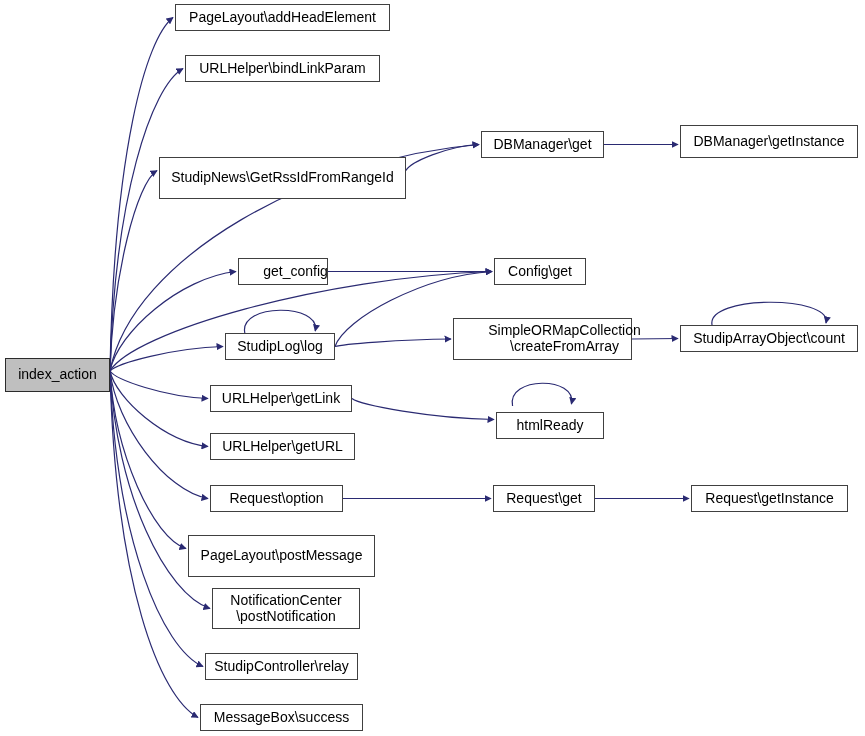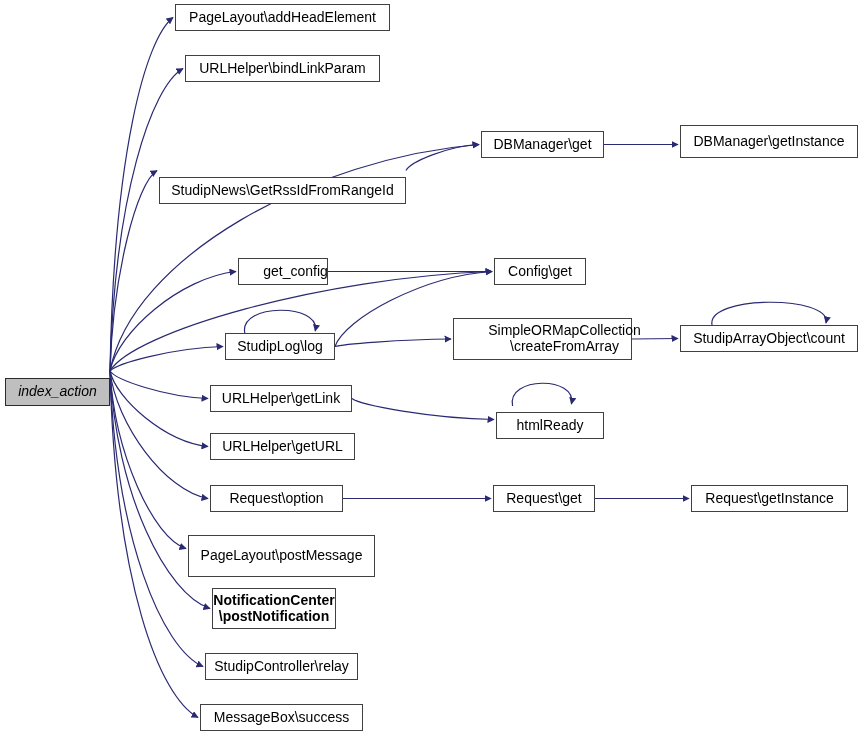--- a/index.html
+++ b/index.html
@@ -75,37 +75,37 @@
         <path d="M 110 371 C 116 424.02840909090907, 165 490.85, 208 498.5" fill="none" stroke="#2a2a72" stroke-width="1.2" marker-end="url(#arrow)"></path>
         <path d="M 343 498.5 L 491 498.5" fill="none" stroke="#2a2a72" stroke-width="1.2" marker-end="url(#arrow)"></path>
         <path d="M 595 498.5 L 689 498.5" fill="none" stroke="#2a2a72" stroke-width="1.2" marker-end="url(#arrow)"></path>
         <path d="M 110 371 C 114.68 452.89204545454544, 152.9 537.85, 186 548.5" fill="none" stroke="#2a2a72" stroke-width="1.2" marker-end="url(#arrow)"></path>
         <path d="M 110 371 C 116.12 493.52840909090907, 166.1 594.25, 210 608.5" fill="none" stroke="#2a2a72" stroke-width="1.2" marker-end="url(#arrow)"></path>
         <path d="M 110 371 C 115.7 539.0320454545455, 162.25 648.77, 203 666.5" fill="none" stroke="#2a2a72" stroke-width="1.2" marker-end="url(#arrow)"></path>
         <path d="M 110 371 C 115.4 584.0975, 159.5 696.71, 198 717.5" fill="none" stroke="#2a2a72" stroke-width="1.2" marker-end="url(#arrow)"></path>
       </g>
   </svg>
   <div id="node-layer">
-      <div class="node root" style="left: 5px; top: 378px; width: 105px; height: 28px; font-style: italic;">index_action</div>
+      <div class="node root" style="left: 5px; top: 358px; width: 105px; height: 34px;">index_action</div>
       <div class="node" style="left: 175px; top: 4px; width: 215px; height: 27px;">PageLayout\addHeadElement</div>
       <div class="node" style="left: 185px; top: 55px; width: 195px; height: 27px;">URLHelper\bindLinkParam</div>
       <div class="node" style="left: 481px; top: 131px; width: 123px; height: 27px;">DBManager\get</div>
       <div class="node" style="left: 680px; top: 125px; width: 178px; height: 33px;">DBManager\getInstance</div>
-      <div class="node" style="left: 159px; top: 157px; width: 247px; height: 27px; margin-top: 20px;">StudipNews\GetRssIdFromRangeId</div>
+      <div class="node" style="left: 159px; top: 157px; width: 247px; height: 42px;">StudipNews\GetRssIdFromRangeId</div>
       <div class="node" style="left: 238px; top: 258px; width: 90px; height: 27px; padding-left: 25px;">get_config</div>
       <div class="node" style="left: 494px; top: 258px; width: 92px; height: 27px;">Config\get</div>
       <div class="node" style="left: 225px; top: 333px; width: 110px; height: 27px;">StudipLog\log</div>
       <div class="node" style="left: 453px; top: 318px; width: 179px; height: 42px; padding-left: 44px;">SimpleORMapCollection
 \createFromArray</div>
       <div class="node" style="left: 680px; top: 325px; width: 178px; height: 27px;">StudipArrayObject\count</div>
       <div class="node" style="left: 210px; top: 385px; width: 142px; height: 27px;">URLHelper\getLink</div>
       <div class="node" style="left: 496px; top: 412px; width: 108px; height: 27px;">htmlReady</div>
       <div class="node" style="left: 210px; top: 433px; width: 145px; height: 27px;">URLHelper\getURL</div>
       <div class="node" style="left: 210px; top: 485px; width: 133px; height: 27px;">Request\option</div>
       <div class="node" style="left: 493px; top: 485px; width: 102px; height: 27px;">Request\get</div>
       <div class="node" style="left: 691px; top: 485px; width: 157px; height: 27px;">Request\getInstance</div>
       <div class="node" style="left: 188px; top: 535px; width: 187px; height: 42px;">PageLayout\postMessage</div>
-      <div class="node" style="left: 212px; top: 588px; width: 124px; height: 41px; font-weight: bold;">NotificationCenter
+      <div class="node" style="left: 212px; top: 588px; width: 148px; height: 41px;">NotificationCenter
 \postNotification</div>
       <div class="node" style="left: 205px; top: 653px; width: 153px; height: 27px;">StudipController\relay</div>
       <div class="node" style="left: 200px; top: 704px; width: 163px; height: 27px;">MessageBox\success</div>
     </div>
 </div>
 
 </body></html>

